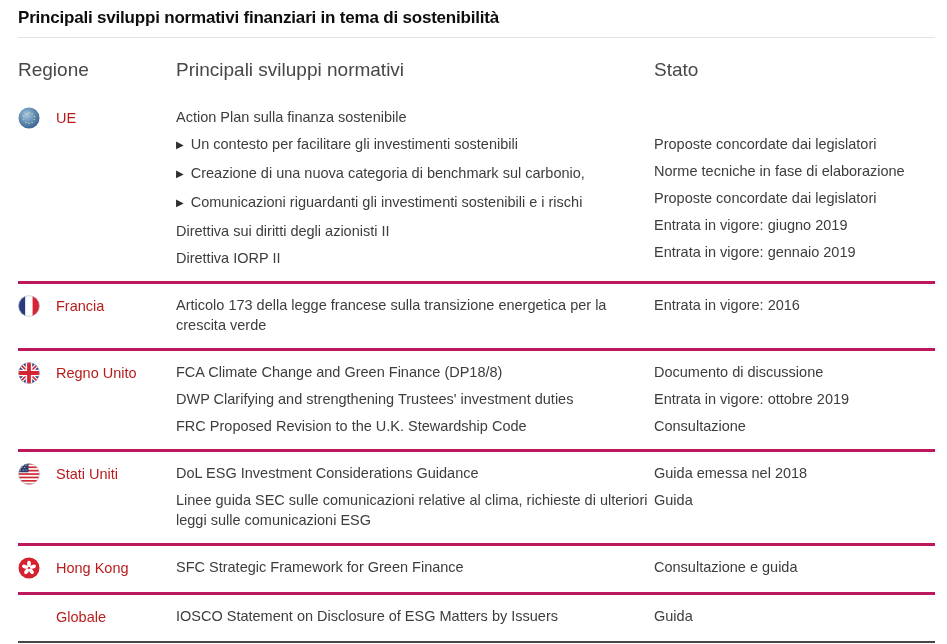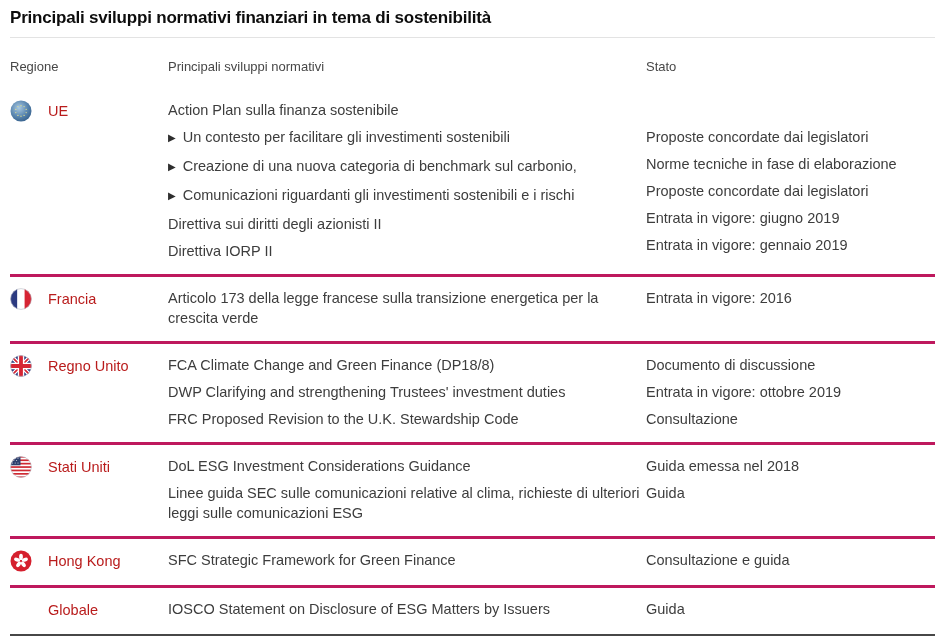--- a/index.html
+++ b/index.html
@@ -1,33 +1,33 @@
 <!DOCTYPE html>
 <html><head>
 <meta charset="utf-8">
 <style>
   html, body { margin: 0; padding: 0; background: #ffffff; }
   .page {
     width: 947px; height: 644px; box-sizing: border-box;
-    background: #ffffff; padding: 6px 12px 0 10px;
+    background: #ffffff; padding: 6px 12px 0 18px;
     font-family: "Liberation Sans", "DejaVu Sans", sans-serif;
     color: #3d3d3d; overflow: hidden; position: relative;
   }
   .title {
     font-size: 17px; font-weight: bold; color: #0d0d0d;
     letter-spacing: -0.2px; margin: 2px 0 9px 0;
   }
   .title-rule { border-top: 1px solid #e3e3e3; height: 0; }
 
   .cols { display: flex; align-items: flex-start; }
   .col-region { width: 158px; flex: none; }
   .col-dev    { width: 478px; flex: none; }
   .col-status { flex: 1; min-width: 0; }
 
-  .header-row { margin-top: 21px; font-size: 13px; color: #474747; justify-content: flex-end; }
+  .header-row { margin-top: 21px; font-size: 19px; color: #474747; justify-content: flex-end; }
 
   .region-block { border-top: 3px solid #be185d; padding: 11px 0 13px 0; }
   .region-block.first { border-top: none; padding-top: 0; margin-top: 26px; }
 
   .region-cell { display: flex; align-items: center; }
   .flag { width: 22px; height: 22px; flex: none; display: inline-block; }
   .flag.spacer { visibility: hidden; }
   .region-label { margin-left: 16px; font-size: 14.5px; color: #b91c1c; white-space: nowrap; }
 
   .line { font-size: 14.5px; line-height: 20px; min-height: 20px; margin-bottom: 7px; color: #3d3d3d; }

